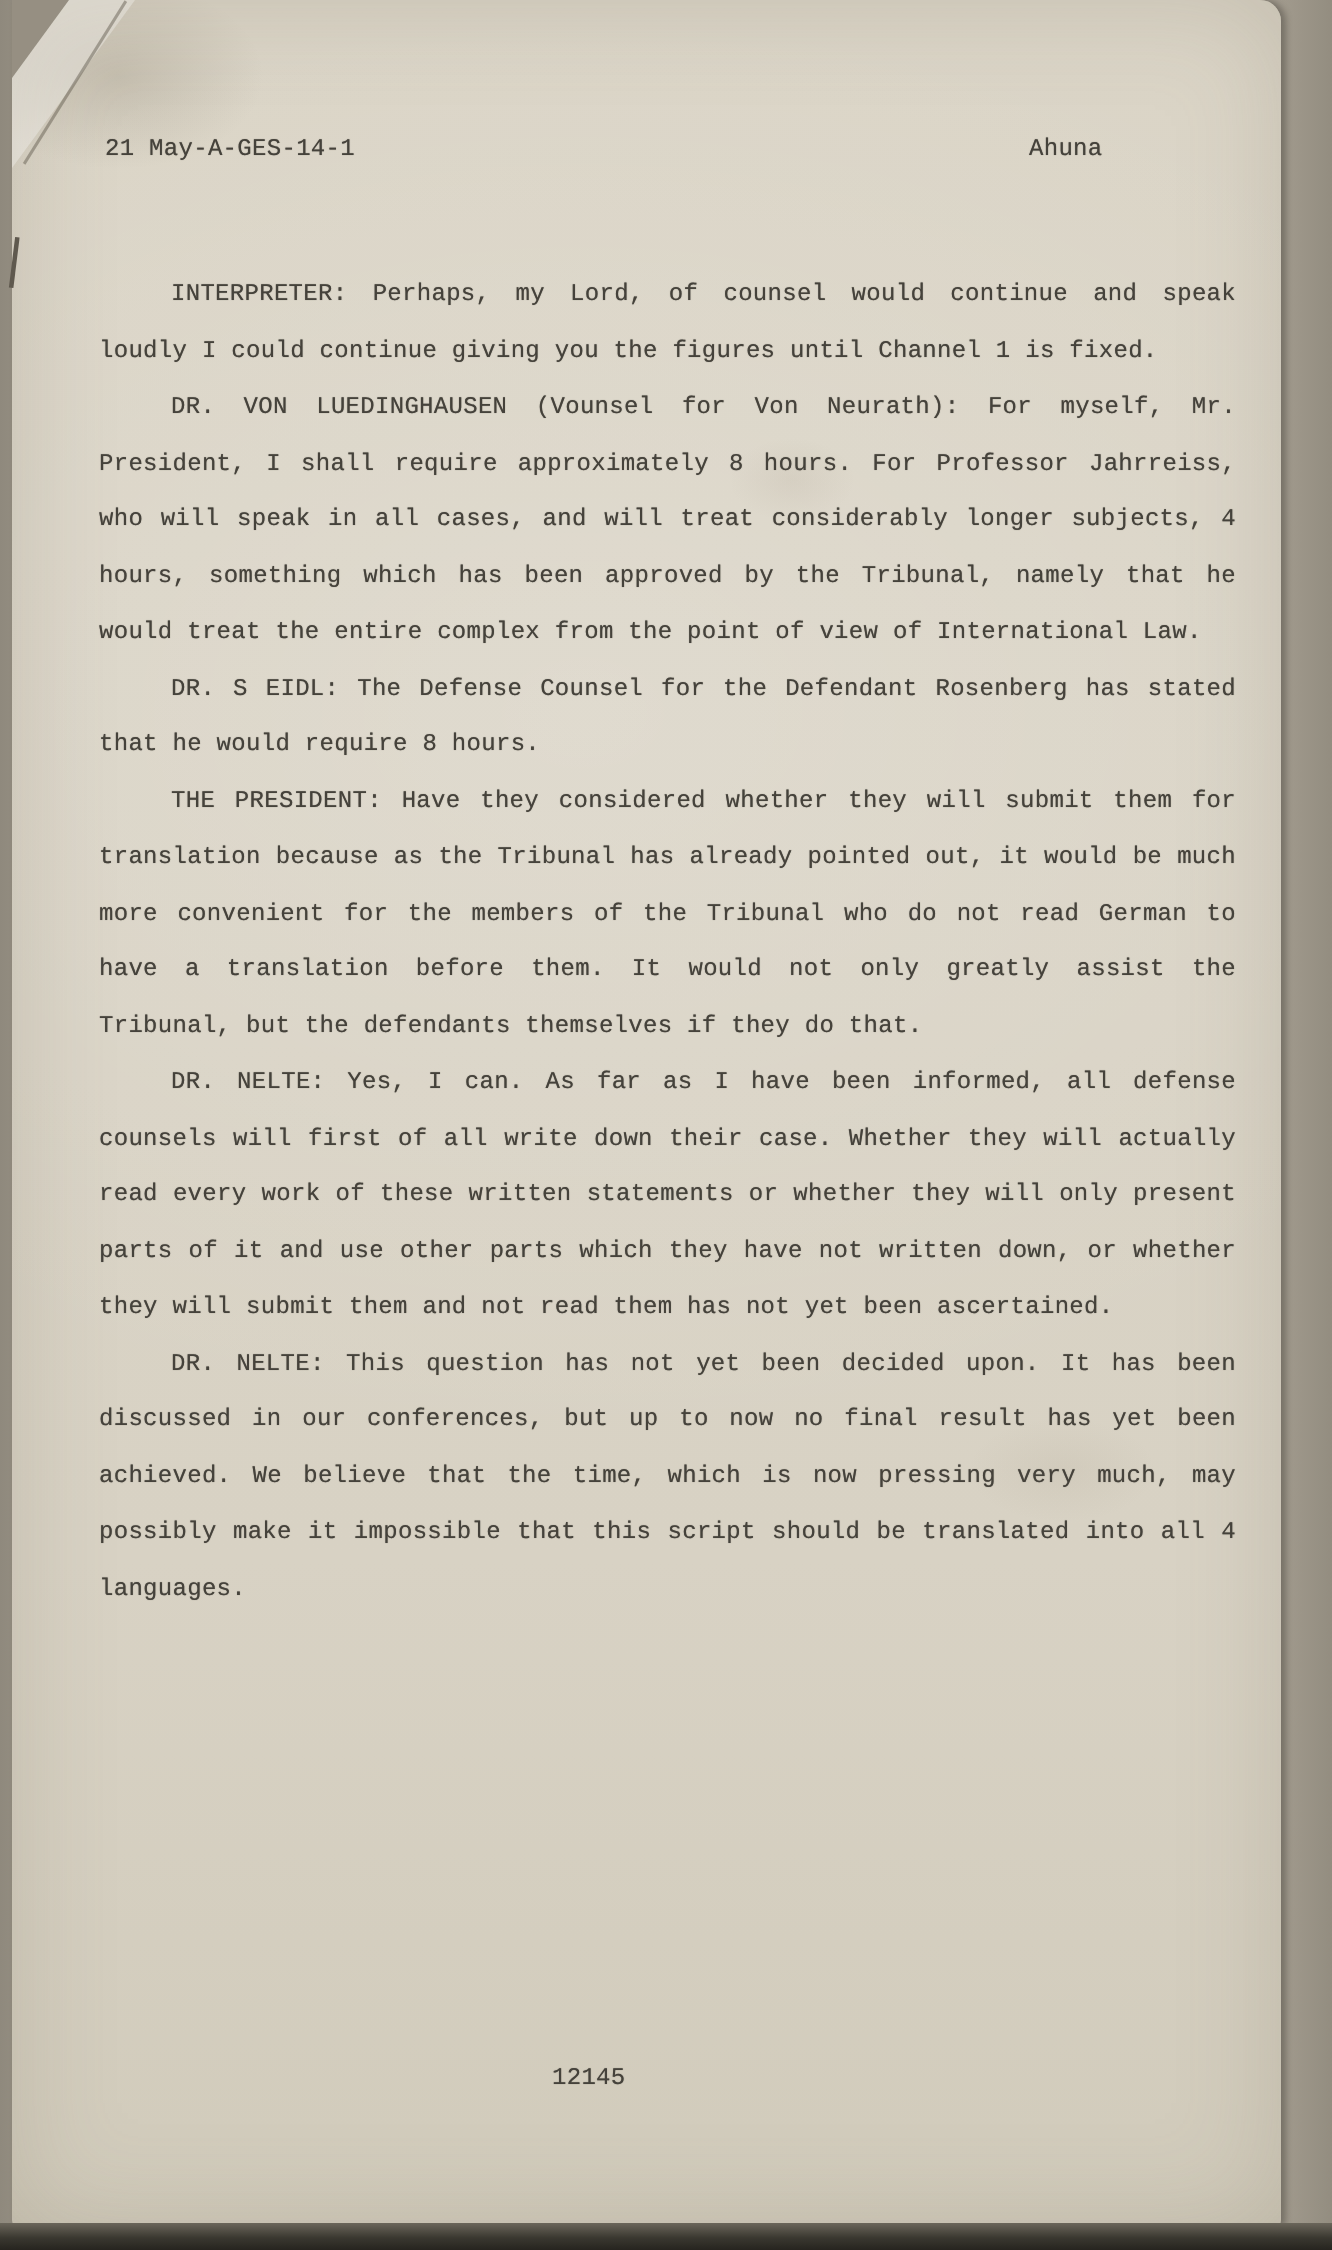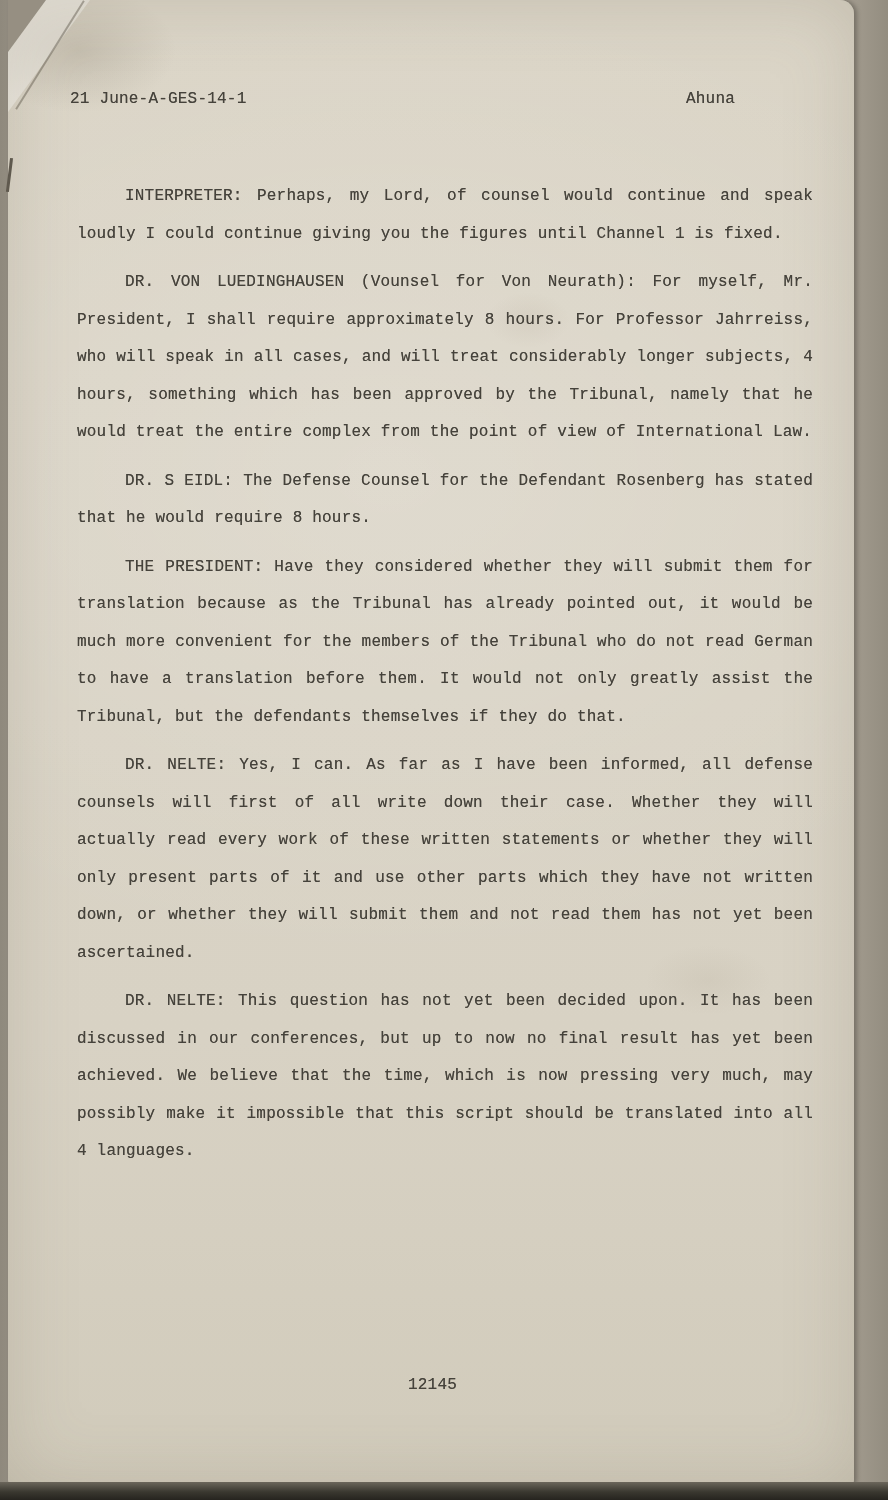--- a/index.html
+++ b/index.html
@@ -68,41 +68,41 @@
     letter-spacing: 0.2px;
     text-shadow: 0 0 0.6px rgba(62,58,50,0.65);
   }
 
   .body {
     margin: 66px 30px 0 58px;
     line-height: 37.5px;
     text-align: justify;
   }
   .body p {
-    margin: 11px;
+    margin: 0;
     text-indent: 48px;
   }
 
   .pagenum {
-    position: absolute; left: 400px; top: 1376px;
+    position: absolute; left: 360px; top: 1376px;
   }
 </style>
 </head>
 <body>
 
 <div class="scan">
   <div class="paper">
 
     <div class="corner-fold"></div>
     <div class="corner-bg"></div>
     <div class="crease-line"></div>
     <div class="tear-mark"></div>
 
     <div class="header">
-      <span class="header-left">21 June-A-GES-14-1</span>
+      <span class="header-left">21 May-A-GES-14-1</span>
       <span class="header-right">Ahuna</span>
     </div>
 
     <div class="body">
       <p>INTERPRETER:  Perhaps, my Lord, of counsel would continue and speak loudly I could continue giving you the figures until Channel 1 is fixed.</p>
       <p>DR. VON LUEDINGHAUSEN (Vounsel for Von Neurath):  For myself, Mr. President, I shall require approximately 8 hours.  For Professor Jahrreiss, who will speak in all cases, and will treat considerably longer subjects, 4 hours, something which has been approved by the Tribunal, namely that he would treat the entire complex from the point of view of International Law.</p>
       <p>DR. S EIDL:  The Defense Counsel for the Defendant Rosenberg has stated that he would require 8 hours.</p>
       <p>THE PRESIDENT:  Have they considered whether they will submit them for translation because as the Tribunal has already pointed out, it would be much more convenient for the members of the Tribunal who do not read German to have a translation before them.  It would not only greatly assist the Tribunal, but the defendants themselves if they do that.</p>
       <p>DR. NELTE:  Yes, I can.  As far as I have been informed, all defense counsels will first of all write down their case.  Whether they will actually read every work of these written statements or whether they will only present parts of it and use other parts which they have not written down, or whether they will submit them and not read them has not yet been ascertained.</p>
       <p>DR. NELTE:  This question has not yet been decided upon.  It has been discussed in our conferences, but up to now no final result has yet been achieved.  We believe that the time, which is now pressing very much, may possibly make it impossible that this script should be translated into all 4 languages.</p>

